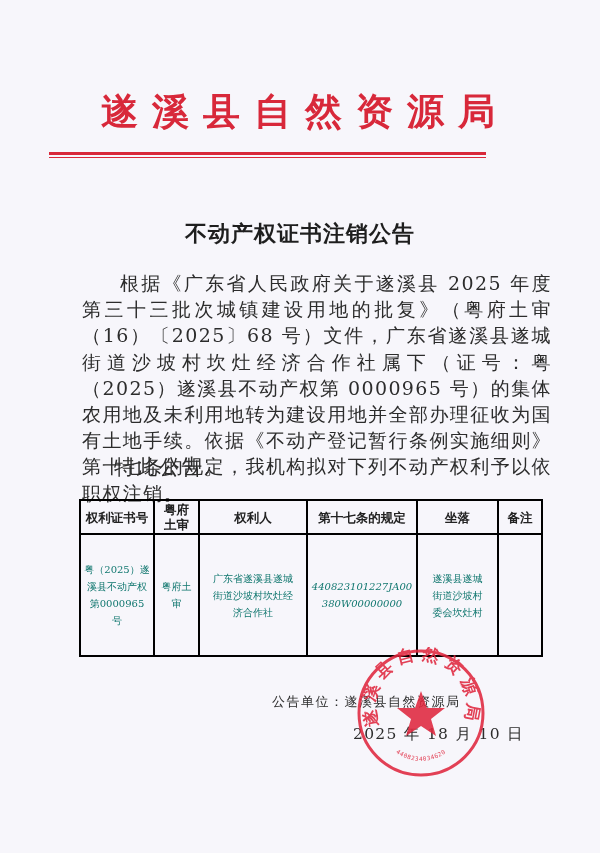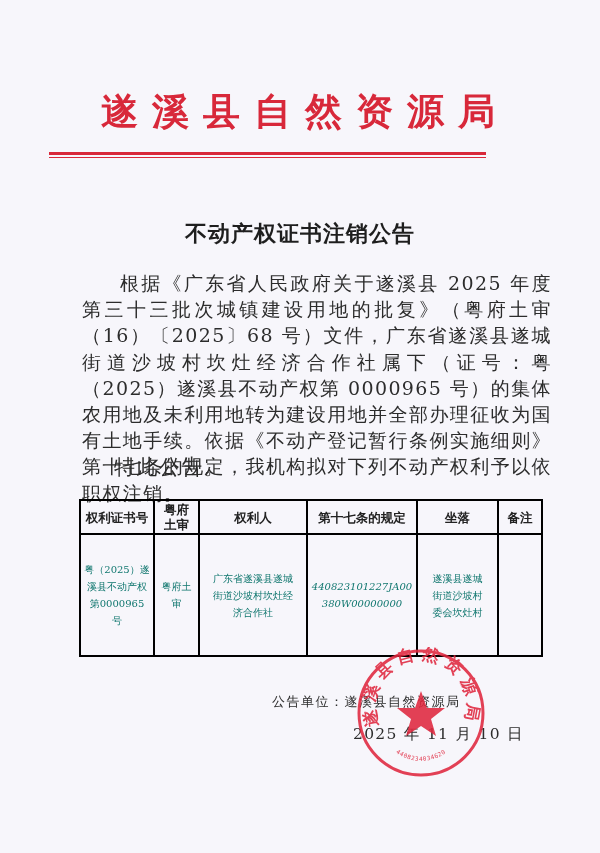--- a/index.html
+++ b/index.html
@@ -90,21 +90,21 @@
         <td class="unit-cell">440823101227JA00380W00000000</td>
         <td style="padding:0 10px;">遂溪县遂城街道沙坡村委会坎灶村</td>
         <td></td>
       </tr>
     </tbody>
   </table>
 
   <div class="sign-unit">
     <span>公告单位：</span><span>遂溪县自然资源局</span>
   </div>
-  <div class="sign-date">2025 年 11 月 10 日</div>
+  <div class="sign-date">2025 年 18 月 10 日</div>
 
   <svg class="seal" viewBox="0 0 132 132">
     <defs>
       <path id="sealArc" d="M 22 72 A 46 46 0 1 1 110 72"></path>
       <path id="sealBottom" d="M 34 100 A 44 44 0 0 0 98 100"></path>
     </defs>
     <circle cx="66" cy="66" r="62" fill="none" stroke="#e0283f" stroke-width="3"></circle>
     <text font-family="DejaVu Serif, serif" font-size="17" font-weight="bold" fill="#e0283f" letter-spacing="6">
       <textPath href="#sealArc" startOffset="50%" text-anchor="middle">遂溪县自然资源局</textPath>
     </text>

